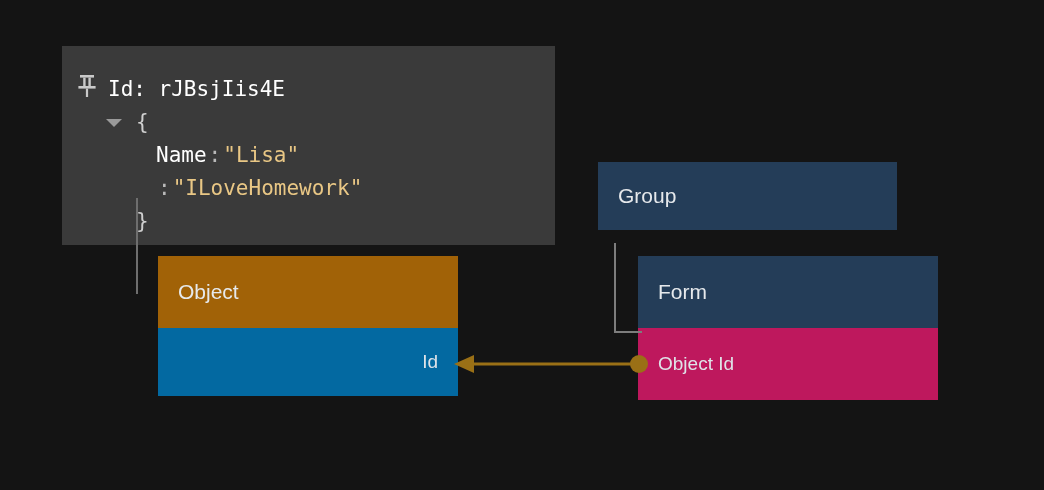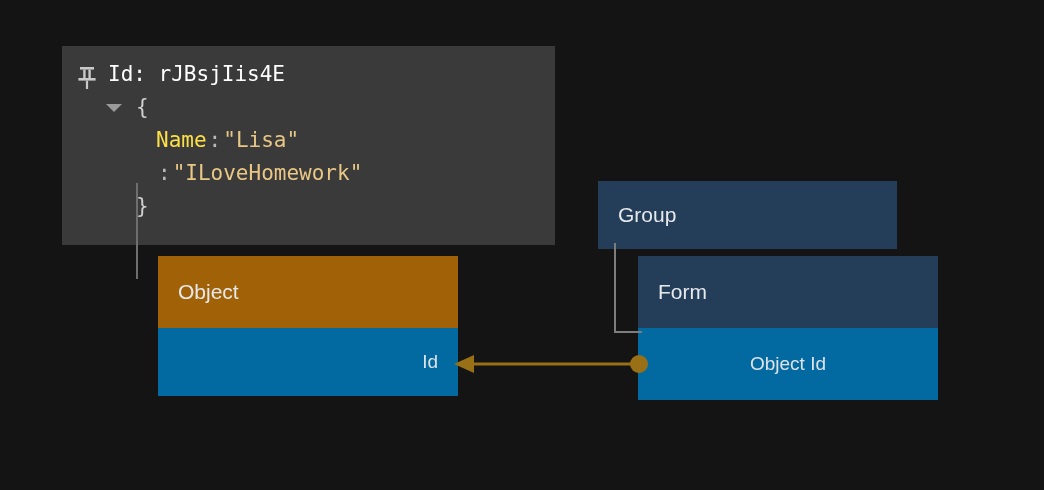--- a/index.html
+++ b/index.html
@@ -34,22 +34,23 @@
     box-sizing: border-box;
     padding: 12px 14px 10px 14px;
     font-family: "DejaVu Sans Mono", "Liberation Mono", monospace;
     font-size: 21px;
     line-height: 33px;
     color: #d4d4d4;
     white-space: nowrap;
   }
   .json-row {
     display: flex;
-    align-items: flex-end;
-    height: 33px;
+    align-items: flex-start;
+    height: 33px;
+    margin-top: 15px;
   }
   .pin-icon {
     display: inline-block;
     width: 22px;
     height: 26px;
     margin-right: 10px;
     position: relative;
     flex: 0 0 auto;
   }
   .pin-icon svg { display:block; }
@@ -82,21 +83,21 @@
     padding-left: 80px;
     display: flex;
     align-items: center;
   }
   .close-row {
     height: 33px;
     padding-left: 60px;
     display: flex;
     align-items: center;
   }
-  .k { color: #fde047; }
+  .k { color: #ffffff; }
   .sep { color: #b9b9b9; padding: 0 2px; }
   .v { color: #e9c785; }
   .guide-line {
     position: absolute;
     left: 60px;
     top: 92px;
     width: 2px;
     height: 96px;
     background: #6e6e6e;
   }
@@ -123,27 +124,27 @@
     padding: 0 20px;
   }
   .row-right { justify-content: flex-end; }
 
   
   #node-object { left: 158px; top: 256px; width: 300px; height: 144px; }
   #node-object .node-header { height: 72px; background: #a16207; }
   #node-object .node-row    { height: 68px; background: #0369a1; }
 
   
-  #node-group { left: 598px; top: 181px; width: 299px; height: 68px; }
+  #node-group { left: 598px; top: 162px; width: 299px; height: 68px; }
   #node-group .node-header { height: 68px; background: #243d58; }
 
   
   #node-form { left: 638px; top: 256px; width: 300px; height: 144px; border-radius: 20px; }
   #node-form .node-header { height: 72px; background: #243d58; }
-  #node-form .node-row    { height: 72px; background: #0369a1; justify-content: center; }
+  #node-form .node-row    { height: 72px; background: #be185d; }
 
   
   #bracket {
     position: absolute;
     left: 614px;
     top: 243px;
     width: 26px;
     height: 88px;
     border-left: 2px solid #7d7d7d;
     border-bottom: 2px solid #7d7d7d;

